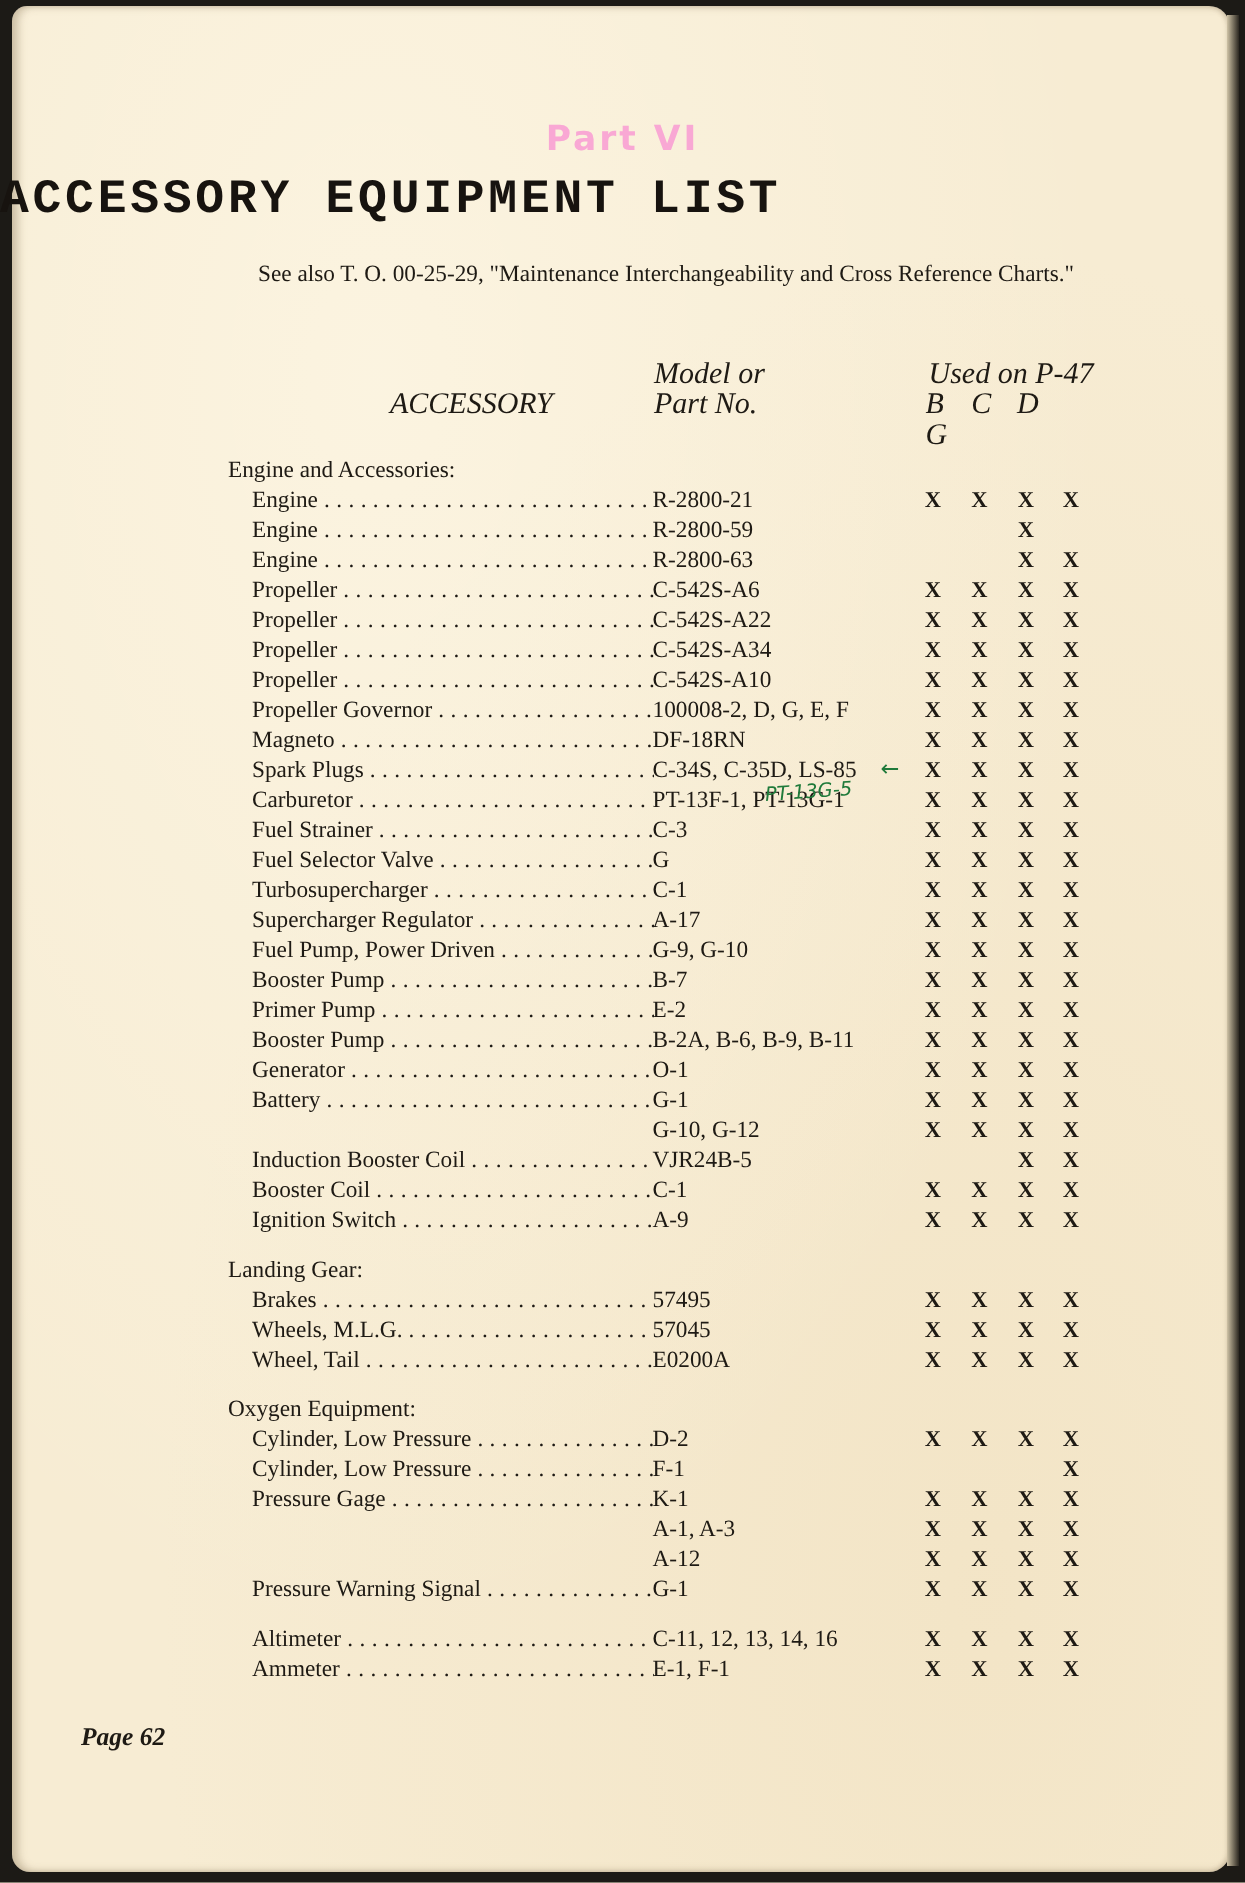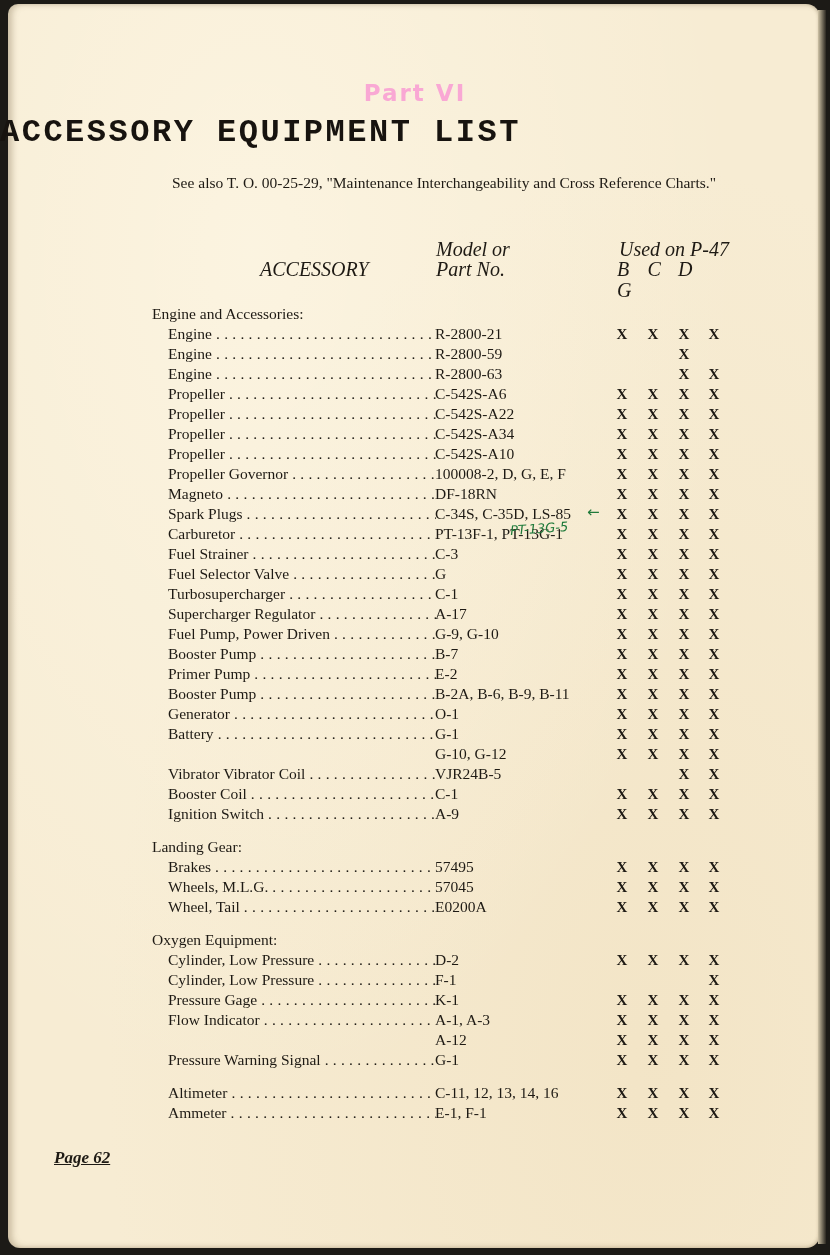--- a/index.html
+++ b/index.html
@@ -82,21 +82,20 @@
     position: absolute; left: 587px; top: 503px; color: #1f7a3a; font-size: 15px;
     font-family: "DejaVu Sans", sans-serif;
   }
   .annot-text {
     position: absolute; left: 510px; top: 521px; color: #1f7a3a; font-size: 13px;
     font-style: italic; font-family: "DejaVu Sans", sans-serif; transform: rotate(-4deg);
   }
   .page-num {
     position: absolute; left: 54px; top: 1148px; font-style: italic; font-weight: bold;
     font-size: 17px;
-    text-decoration: underline;
   }
 </style>
 </head>
 <body>
 
 <div class="page-edge-left"></div>
 <div class="page"></div>
 <div class="page-edge-right"></div>
 
 <div class="part-title">Part VI</div>
@@ -282,21 +281,21 @@
       <span class="x g">X</span>
     </div>
     <div class="row">
       <span class="part">G-10, G-12</span>
       <span class="x b">X</span>
       <span class="x c">X</span>
       <span class="x d">X</span>
       <span class="x g">X</span>
     </div>
     <div class="row">
-      <span class="name"><span>Vibrator Vibrator Coil</span></span>
+      <span class="name"><span>Induction Booster Coil</span></span>
       <span class="part">VJR24B-5</span>
       <span class="x b"></span>
       <span class="x c"></span>
       <span class="x d">X</span>
       <span class="x g">X</span>
     </div>
     <div class="row">
       <span class="name"><span>Booster Coil</span></span>
       <span class="part">C-1</span>
       <span class="x b">X</span>
@@ -358,21 +357,20 @@
     </div>
     <div class="row">
       <span class="name"><span>Pressure Gage</span></span>
       <span class="part">K-1</span>
       <span class="x b">X</span>
       <span class="x c">X</span>
       <span class="x d">X</span>
       <span class="x g">X</span>
     </div>
     <div class="row">
-      <span class="name"><span>Flow Indicator</span></span>
       <span class="part">A-1, A-3</span>
       <span class="x b">X</span>
       <span class="x c">X</span>
       <span class="x d">X</span>
       <span class="x g">X</span>
     </div>
     <div class="row">
       <span class="part">A-12</span>
       <span class="x b">X</span>
       <span class="x c">X</span>

